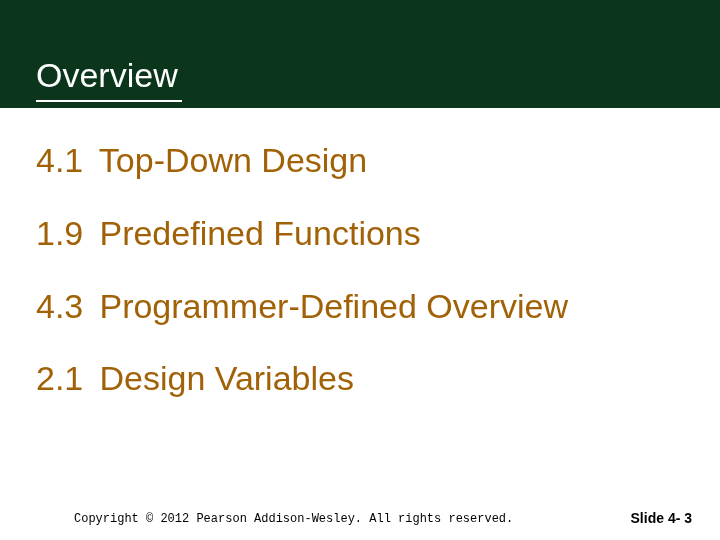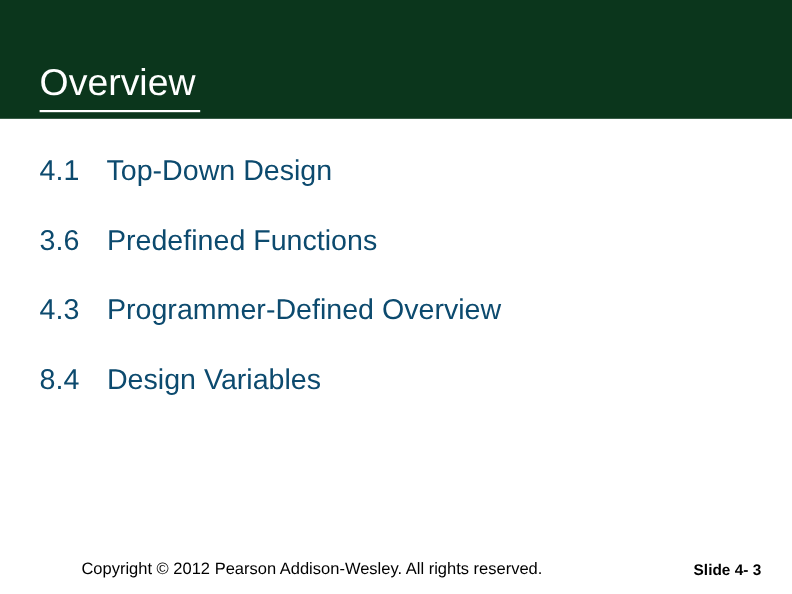--- a/index.html
+++ b/index.html
@@ -34,39 +34,40 @@
     height: 2px;
     background: #ffffff;
   }
   .content {
     position: absolute;
     left: 36px;
     top: 140px;
     width: 640px;
   }
   .item {
-    font-size: 26px;
-    color: #0c4a6e;
+    font-size: 34px;
+    color: #a16207;
     line-height: 1.2;
     margin-bottom: 32px;
   }
   .item .num { display: inline-block; min-width: 54px; }
   .footer {
     position: absolute;
     bottom: 14px;
     left: 0;
     width: 100%;
     height: 22px;
   }
   .copyright {
     position: absolute;
     left: 74px;
     bottom: 0;
-    font-size: 15px;
+    font-size: 12px;
     color: #000000;
+    font-family: Liberation Mono, monospace;
   }
   .slide-num {
     position: absolute;
     right: 28px;
     bottom: 0;
     font-size: 14px;
     font-weight: 700;
     color: #000000;
     margin-left: 20px;
   }
@@ -79,29 +80,29 @@
     <div class="title">Overview</div>
     <div class="title-underline"></div>
   </div>
 
   <div class="content">
     <div class="item">
       <span class="num">4.1</span>
       <span>Top-Down Design</span>
     </div>
     <div class="item">
-      <span class="num">3.6</span>
+      <span class="num">1.9</span>
       <span>Predefined Functions</span>
     </div>
     <div class="item">
       <span class="num">4.3</span>
       <span>Programmer-Defined Overview</span>
     </div>
     <div class="item">
-      <span class="num">8.4</span>
+      <span class="num">2.1</span>
       <span>Design Variables</span>
     </div>
   </div>
 
   <div class="footer">
     <div class="copyright">Copyright © 2012 Pearson Addison-Wesley. All rights reserved.</div>
     <div class="slide-num">Slide 4- 3</div>
   </div>
 </div>
 

